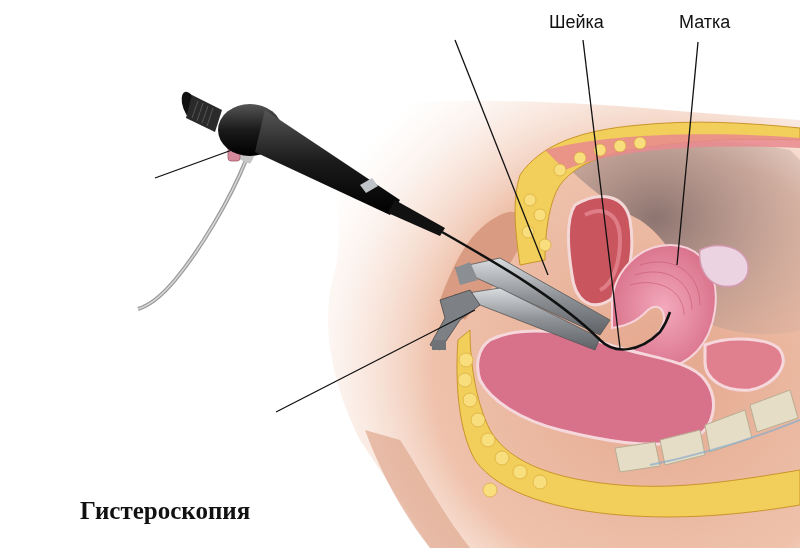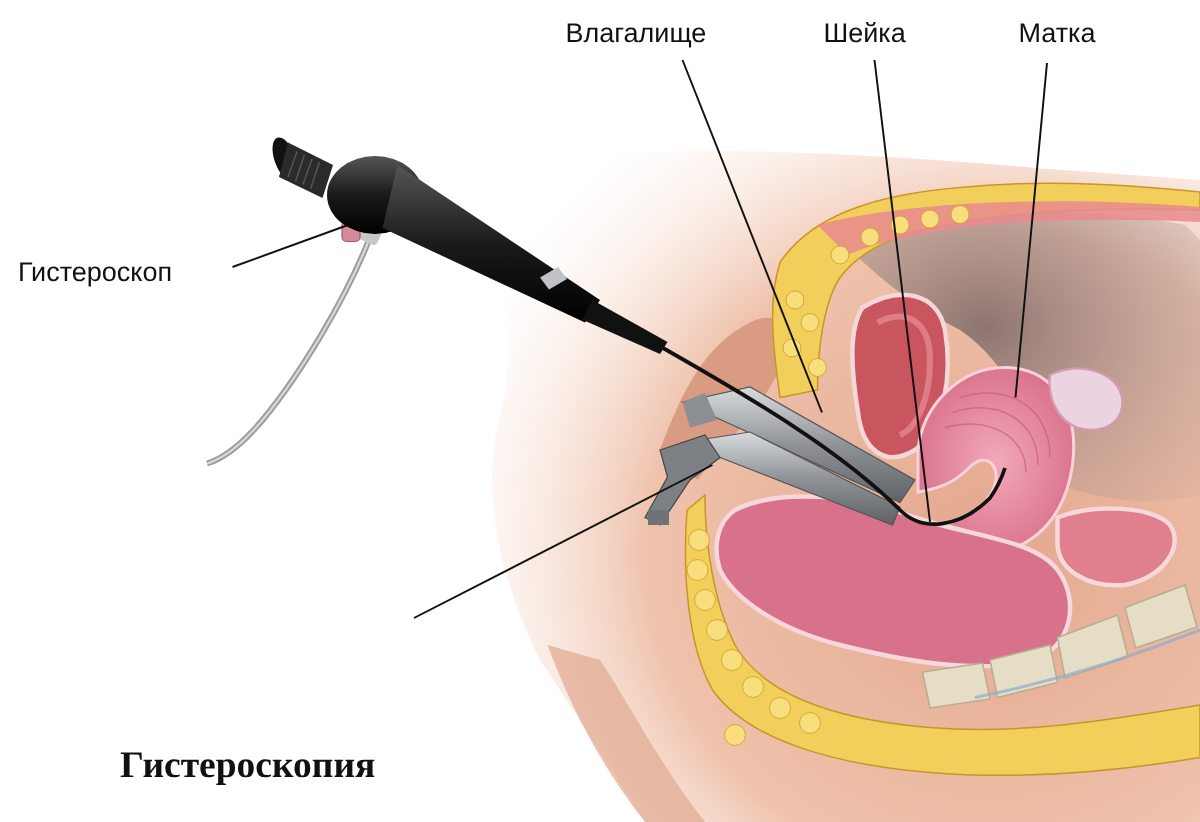--- a/index.html
+++ b/index.html
@@ -140,18 +140,16 @@
 
     <g stroke="#111" stroke-width="1.3" fill="none">
       <line x1="455" y1="40" x2="548" y2="275"></line>
       <line x1="583" y1="40" x2="620" y2="348"></line>
       <line x1="698" y1="42" x2="677" y2="265"></line>
       <line x1="155" y1="178" x2="232" y2="150"></line>
       <line x1="276" y1="412" x2="475" y2="310"></line>
     </g>
   </svg>
 
-  <div class="lbl" style="left:377px;top:12px;">Влагалище</div>
   <div class="lbl" style="left:549px;top:12px;">Шейка</div>
   <div class="lbl" style="left:679px;top:12px;text-align:center;">Матка</div>
-  <div class="lbl" style="left:12px;top:171px;">Гистероскоп</div>
   <div class="title" style="left:80px;top:497px;">Гистероскопия</div>
 </div>
 
 </body></html>

